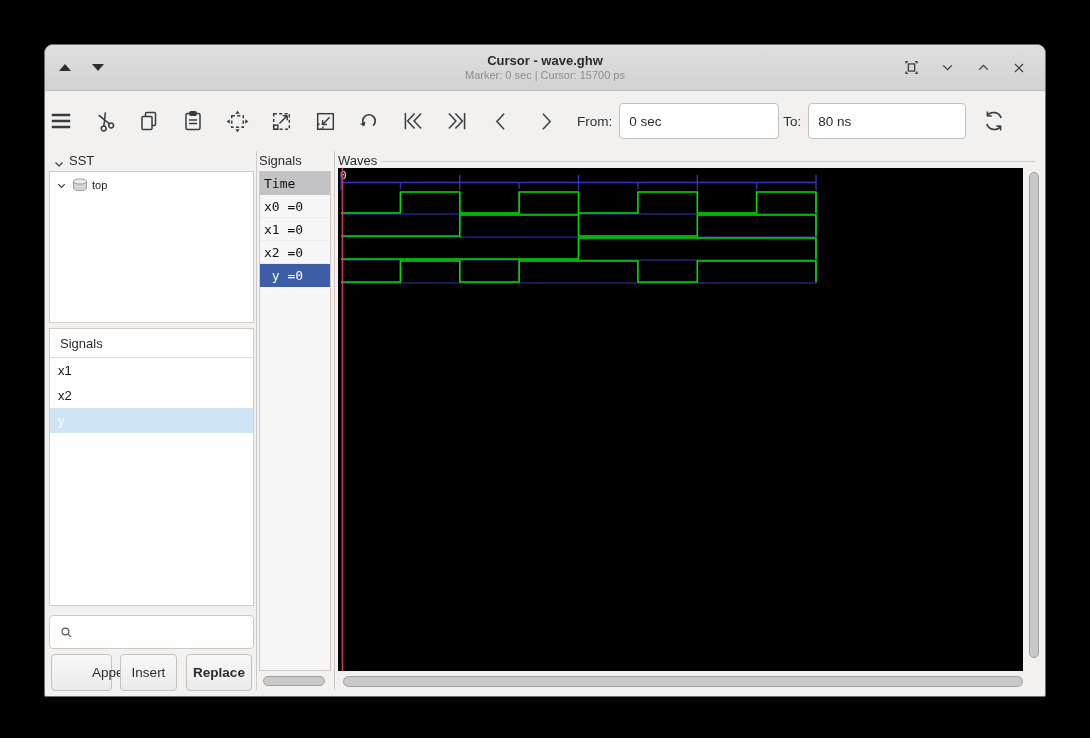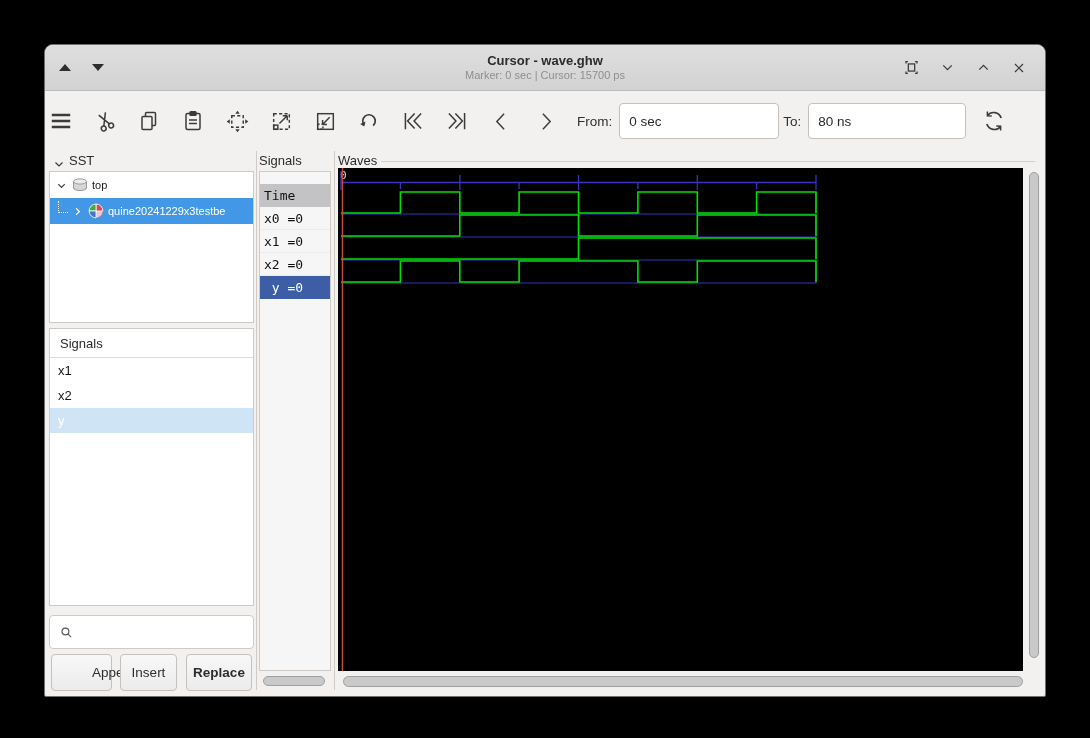--- a/index.html
+++ b/index.html
@@ -62,21 +62,21 @@
          border-radius:4px; font-size:13.5px; color:#2d2d2d; text-align:center; line-height:35px;
          font-family:"Liberation Sans",sans-serif; }
   .btn.append { left:2px; width:61px;padding-left:40px; }
   .btn.insert { left:71px; width:57px; }
   .btn.replace { left:137px; width:66px;font-weight:bold; }
 
   
   .name-frame-label { left:214px; top:1px; }
   .name-box { left:214px; top:20px; width:72px; height:500px; background:#f6f6f7; overflow:hidden; }
   .mono { font-family:"DejaVu Sans Mono", monospace; white-space:pre; }
-  .time-header { height:23px; line-height:23px; background:#c3c3c5; color:#111; font-size:13px; padding-left:4px;margin-top:12px; }
+  .time-header { height:23px; line-height:23px; background:#c3c3c5; color:#111; font-size:13px; padding-left:4px; }
   .name-row { height:23px; line-height:23px; font-size:13px; color:#111; padding-left:4px; border-bottom:1px solid #ececee; }
   .name-row.selected { background:#3d5ea6; color:#fff; border-bottom-color:#3d5ea6; }
 
   
   .waves-frame-label { left:293px; top:1px; display:flex; align-items:center; width:697px; }
   .waves-frame-label .frame-line { flex:1; height:1px; background:#d2cdc8; margin-left:4px; }
   .wave-canvas { left:293px; top:17px; width:685px; height:503px; background:#000; border:none; overflow:hidden; }
 
   
   .scroll-thumb { position:absolute; background:#c9c9c9; border:1px solid #9f9f9f; border-radius:7px; }
@@ -238,37 +238,20 @@
               <path d="M5 9 L12 16 L19 9"></path>
             </svg>
         </span>
         <span class="tree-ico">
           <svg class="icon" width="16" height="16" viewBox="0 0 16 16">
             <path d="M1.5 4.5 V11 A6.5 2.6 0 0 0 14.5 11 V4.5" fill="#d6d6d6" stroke="#9a9a9a" stroke-width="1"></path>
             <ellipse cx="8" cy="4.5" rx="6.5" ry="2.6" fill="#ececec" stroke="#9a9a9a" stroke-width="1"></ellipse>
           </svg>
         </span>
         <span class="tree-text">top</span>
-      </div>
-      <div class="tree-row selected">
-        <span class="connector"></span>
-        <span class="chev">
-          <svg class="icon" width="11" height="11" viewBox="0 0 24 24" fill="none" stroke="#ffffff" stroke-width="2.6">
-              <path d="M9 5 L16 12 L9 19"></path>
-            </svg>
-        </span>
-        <span class="tree-ico">
-          <svg class="icon" width="16" height="16" viewBox="0 0 16 16">
-            <circle cx="8" cy="8" r="7" fill="#e8c8e0" stroke="#777" stroke-width="0.6"></circle>
-            <path d="M8 1 A7 7 0 0 1 14.9 8 L8 8 Z" fill="#d84848" stroke="#fff" stroke-width="0.8"></path>
-            <path d="M1.1 8 A7 7 0 0 1 8 1 L8 8 Z" fill="#3fae3f" stroke="#fff" stroke-width="0.8"></path>
-            <path d="M8 14.9 A7 7 0 0 1 1.1 8 L8 8 Z" fill="#4076d0" stroke="#fff" stroke-width="0.8"></path>
-          </svg>
-        </span>
-        <span class="tree-text">quine20241229x3testbe</span>
       </div>
     </div>
 
     <div class="box list-box">
       <div class="list-header">Signals</div>
       <div class="list-row">x1</div>
       <div class="list-row">x2</div>
       <div class="list-row selected">y</div>
     </div>
 

